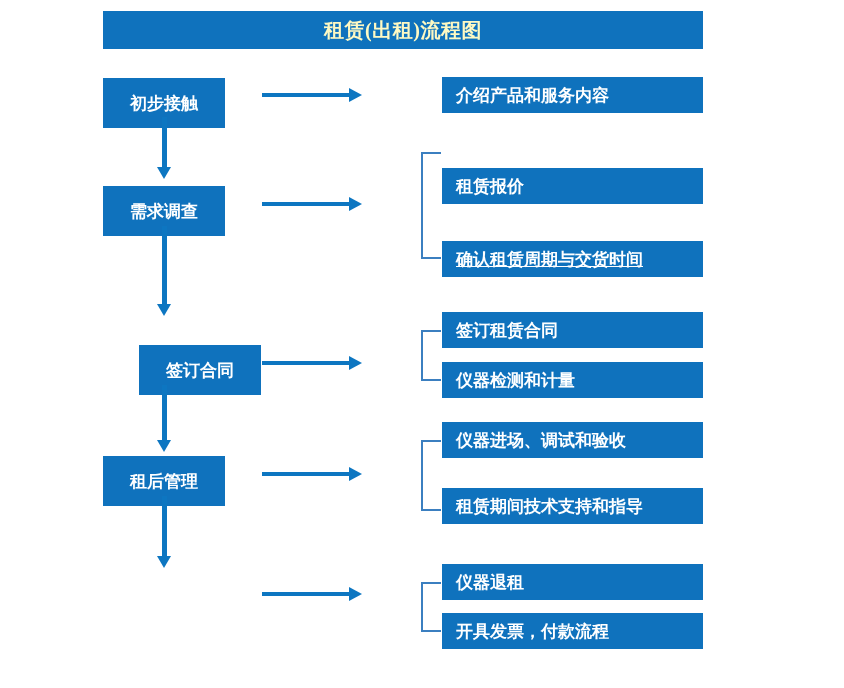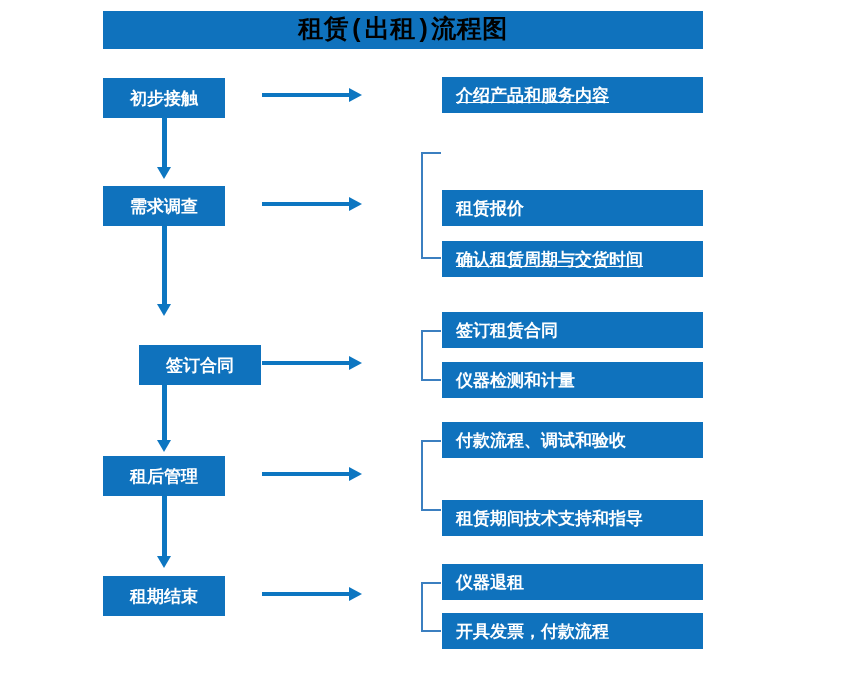--- a/index.html
+++ b/index.html
@@ -21,41 +21,40 @@
   .title-bar {
     position: absolute;
     left: 103px; top: 11px;
     width: 600px; height: 38px;
     background: #0f72bd;
     display: flex;
     align-items: center;
     justify-content: center;
   }
   .title-bar .title-text {
-    color: #000000;
-    font-size: 25px;
+    color: #fef9c3;
+    font-size: 20px;
     font-weight: bold;
     letter-spacing: 0.5px;
     line-height: 1;
-    font-family: Liberation Mono, monospace;
   }
 
   
   .node {
     position: absolute;
     background: #0f72bd;
     display: flex;
     align-items: center;
     color: #ffffff;
     font-weight: bold;
     line-height: 1;
   }
   .node-left {
     width: 122px;
-    height: 40px;
+    height: 50px;
     justify-content: center;
     font-size: 17px;
     left: 103px;
   }
   .node-right {
     width: 261px;
     height: 36px;
     justify-content: flex-start;
     padding-left: 14px;
     font-size: 17px;
@@ -127,41 +126,41 @@
 
   <div class="node node-left" style="top:78px;">
     <span>初步接触</span>
   </div>
 
   <div class="h-arrow" style="top:88px;">
     <div class="shaft"></div>
     <div class="head"></div>
   </div>
 
-  <div class="node node-right" style="top:77px;text-decoration:underline;">
+  <div class="node node-right" style="top:77px;">
     <span>介绍产品和服务内容</span>
   </div>
 
   <div class="v-arrow" style="top:117px; height:62px;">
     <div class="shaft" style="height:50px;"></div>
     <div class="head"></div>
   </div>
 
   <div class="node node-left" style="top:186px;">
     <span>需求调查</span>
   </div>
 
   <div class="h-arrow" style="top:197px;">
     <div class="shaft"></div>
     <div class="head"></div>
   </div>
 
   <div class="bracket" style="top:152px; height:107px;"></div>
 
-  <div class="node node-right" style="top:190px;">
+  <div class="node node-right" style="top:168px;">
     <span>租赁报价</span>
   </div>
   <div class="node node-right" style="top:241px;text-decoration:underline;">
     <span>确认租赁周期与交货时间</span>
   </div>
 
   <div class="v-arrow" style="top:226px; height:90px;">
     <div class="shaft" style="height:78px;"></div>
     <div class="head"></div>
   </div>
@@ -194,34 +193,31 @@
   </div>
 
   <div class="h-arrow" style="top:467px;">
     <div class="shaft"></div>
     <div class="head"></div>
   </div>
 
   <div class="bracket" style="top:440px; height:71px;"></div>
 
   <div class="node node-right" style="top:422px;">
-    <span>付款流程、调试和验收</span>
-  </div>
-  <div class="node node-right" style="top:500px;">
+    <span>仪器进场、调试和验收</span>
+  </div>
+  <div class="node node-right" style="top:488px;">
     <span>租赁期间技术支持和指导</span>
   </div>
 
   <div class="v-arrow" style="top:496px; height:72px;">
     <div class="shaft" style="height:60px;"></div>
     <div class="head"></div>
   </div>
 
-  <div class="node node-left" style="top:576px;">
-    <span>租期结束</span>
-  </div>
 
   <div class="h-arrow" style="top:587px;">
     <div class="shaft"></div>
     <div class="head"></div>
   </div>
 
   <div class="bracket" style="top:582px; height:50px;"></div>
 
   <div class="node node-right" style="top:564px;">
     <span>仪器退租</span>

